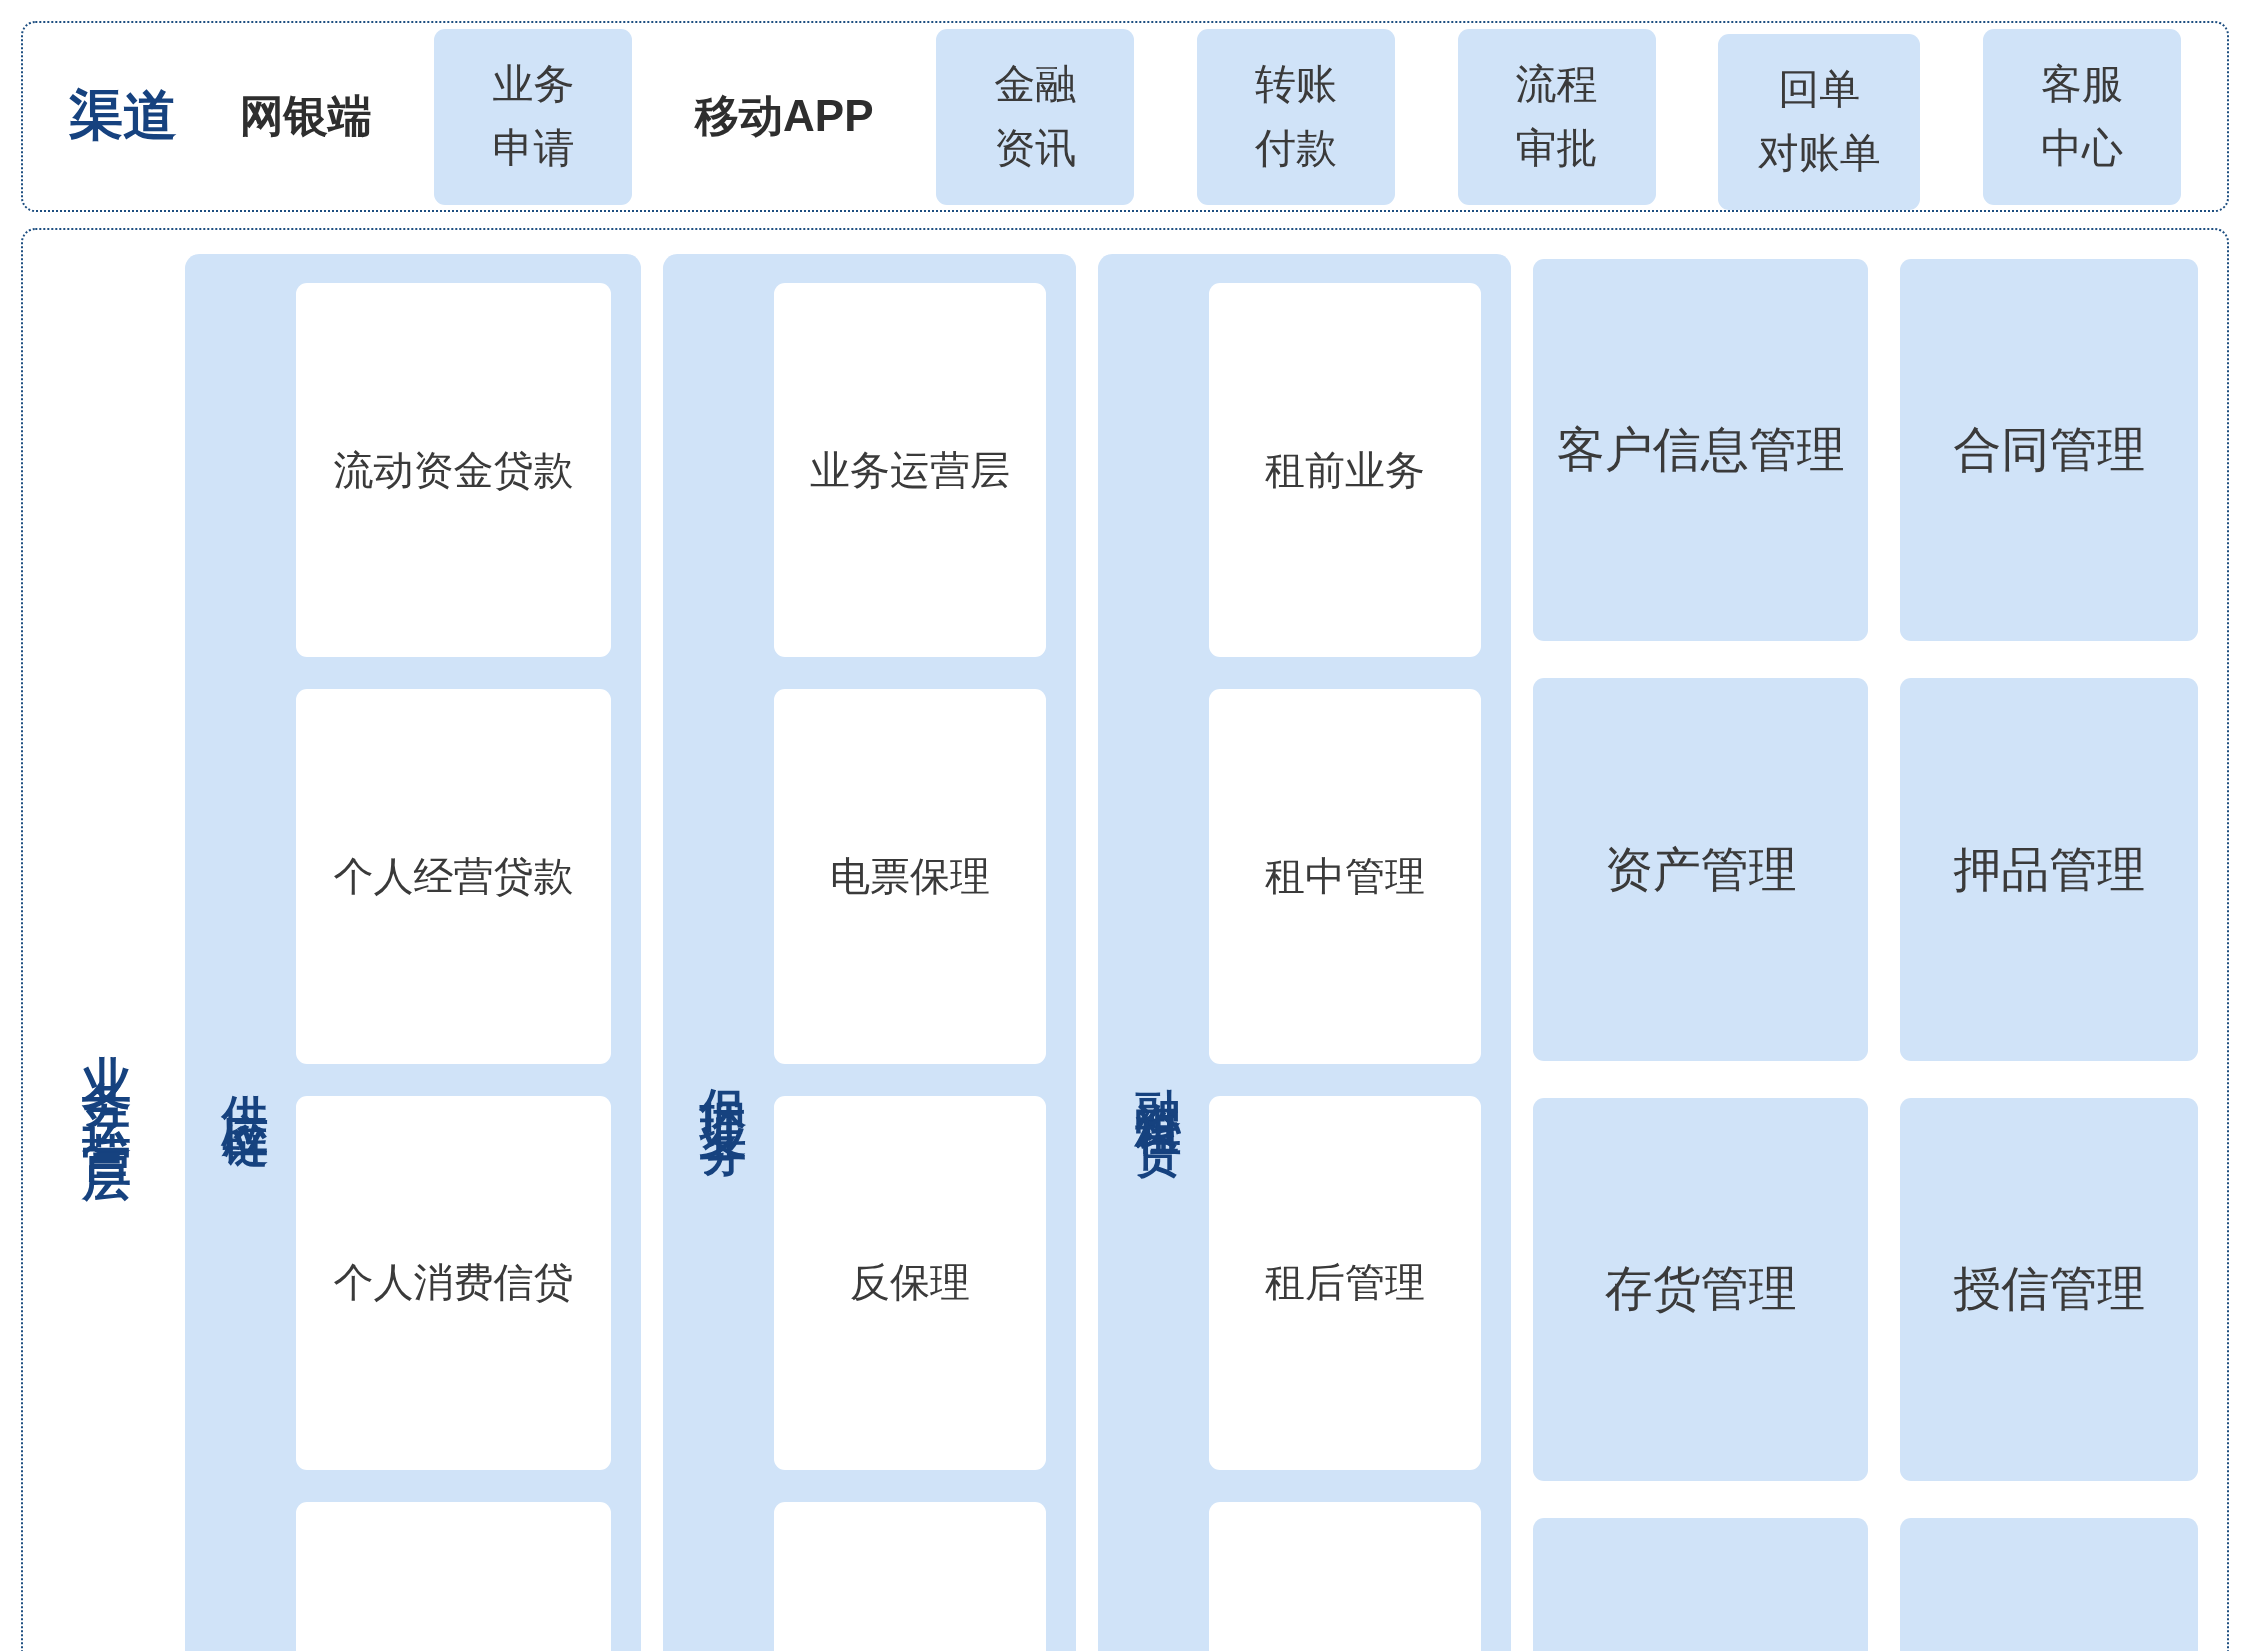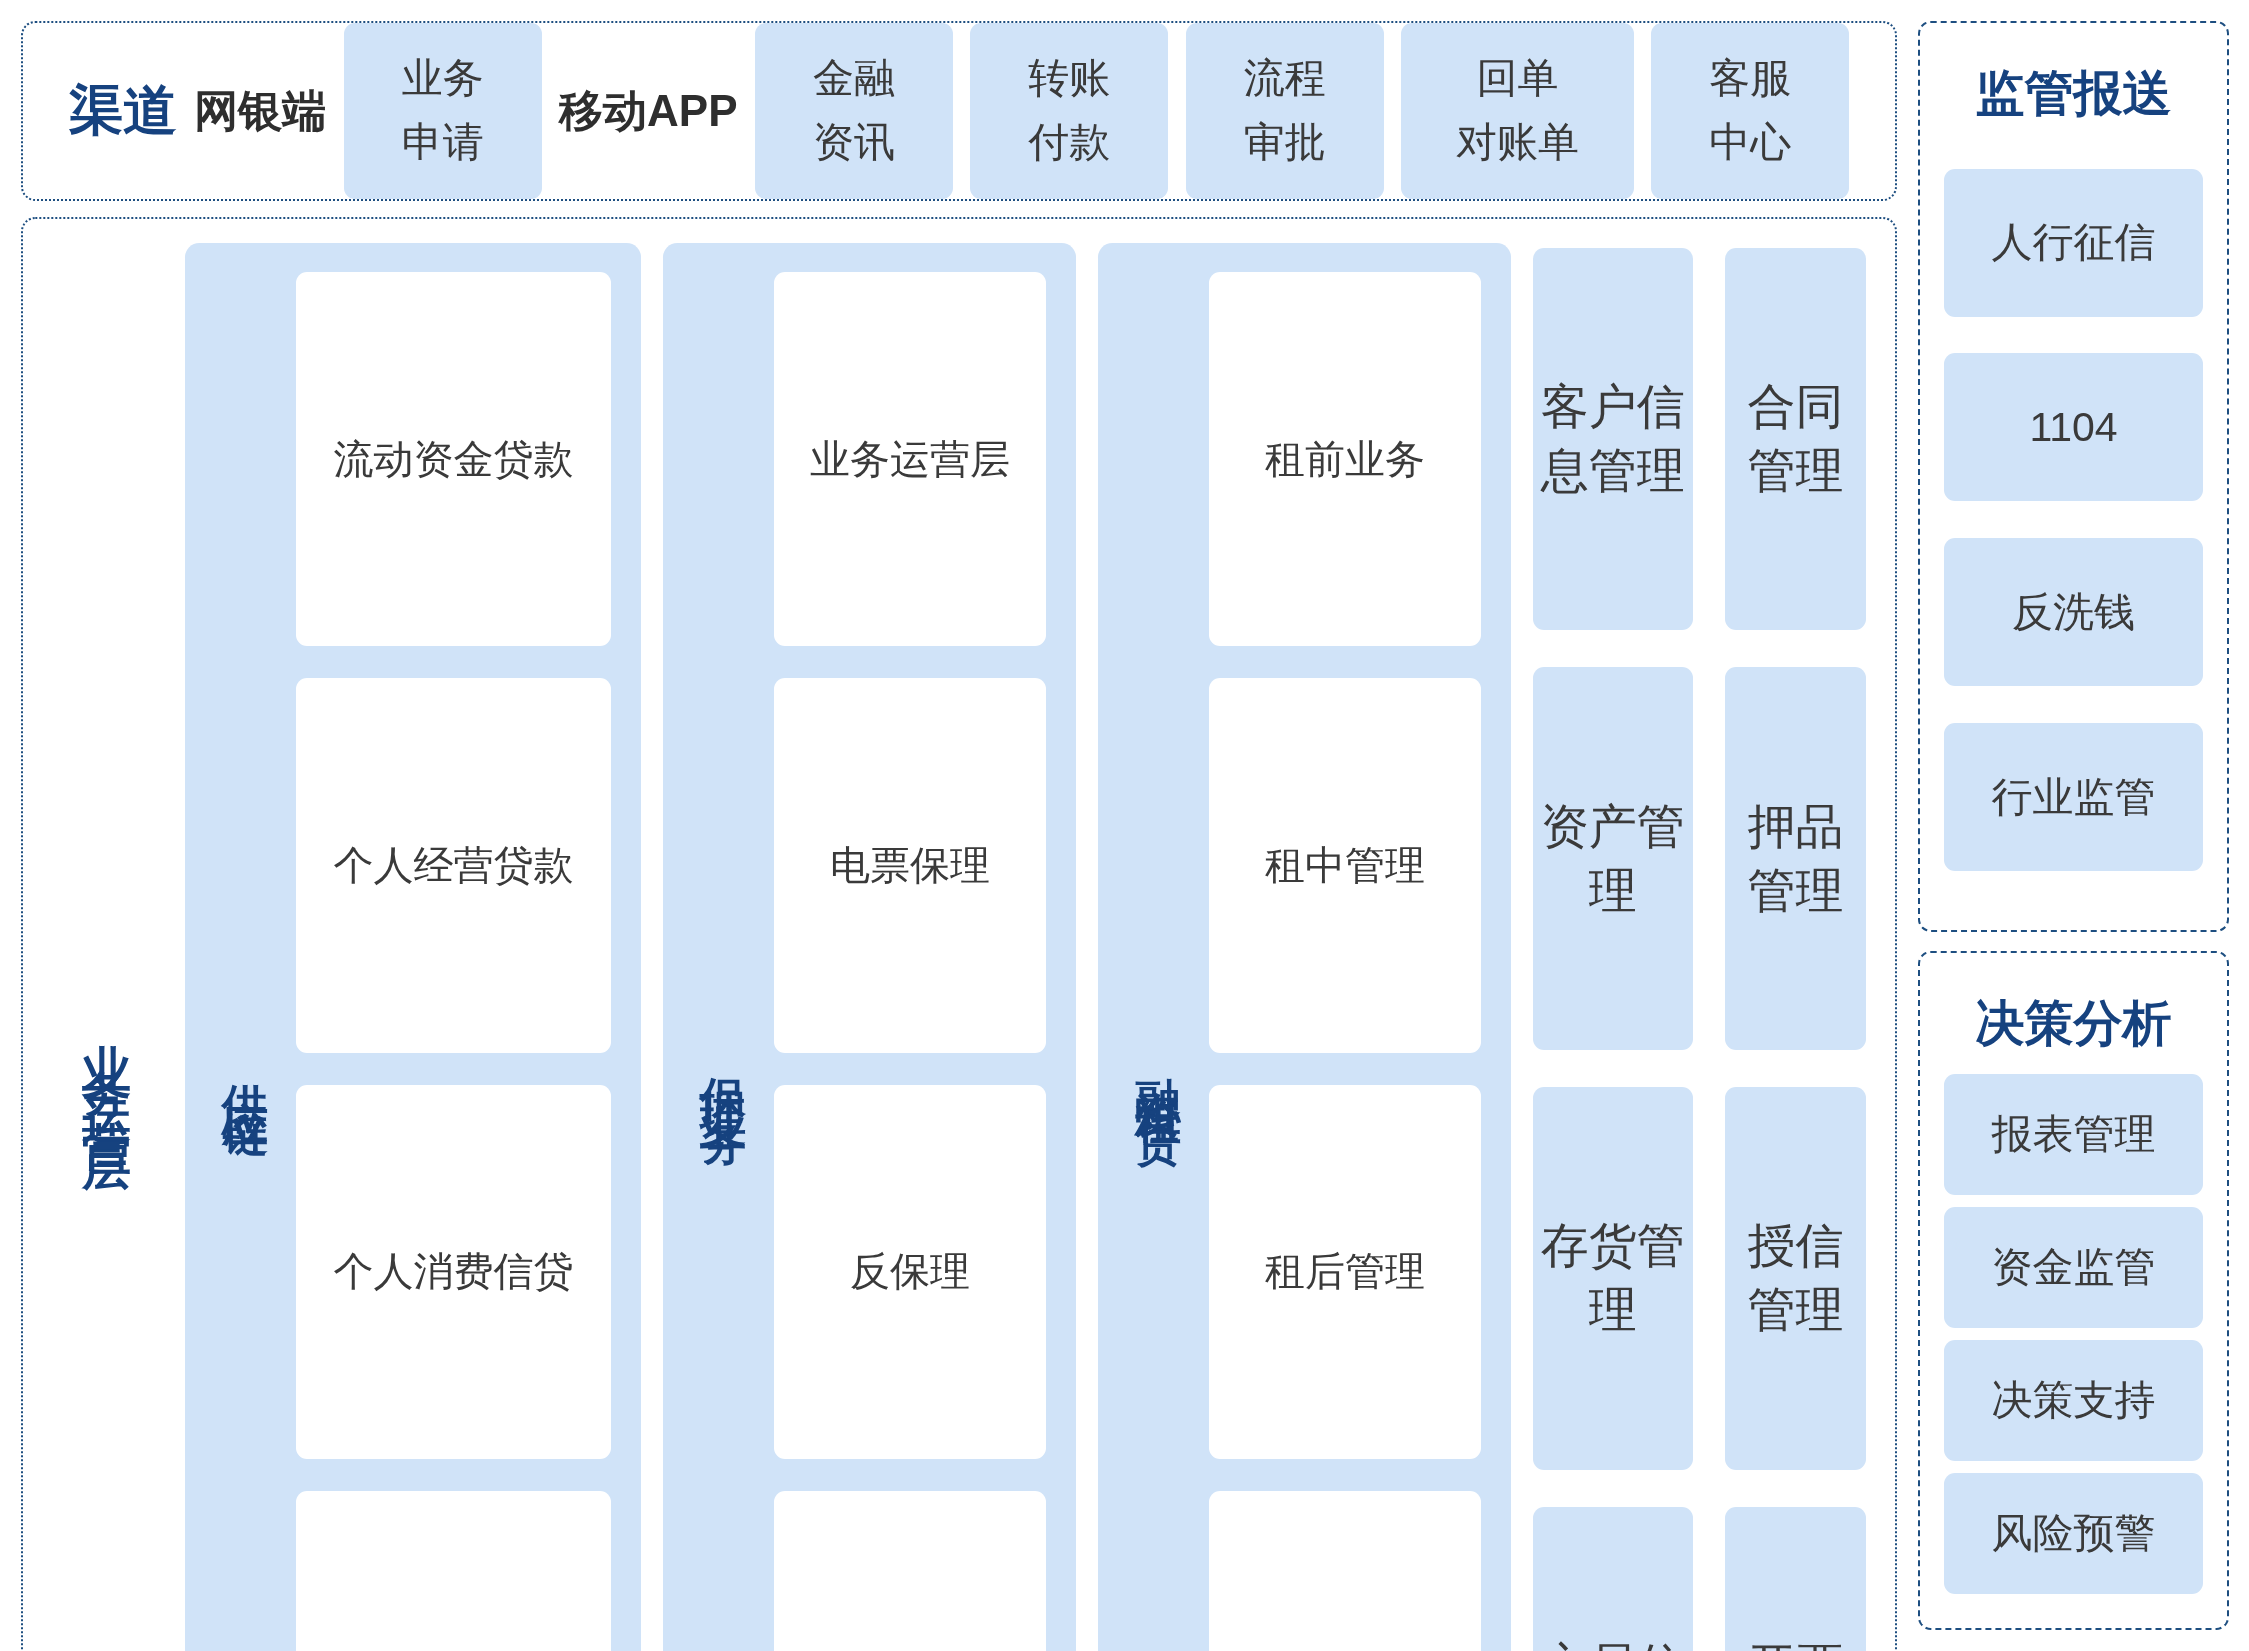--- a/index.html
+++ b/index.html
@@ -19,21 +19,21 @@
 
   
   .channels{height:208px;display:flex;align-items:center;justify-content:space-between;
     padding:0 46px;}
   .row-big-title{font-size:54px;font-weight:800;color:var(--navy);}
   .ch-plain{font-size:44px;font-weight:700;color:#2e2e2e;}
   .bluebox{background:var(--blue);border-radius:11px;color:var(--text);
     display:flex;align-items:center;justify-content:center;text-align:center;
     white-space:pre-line;}
   .ch-box{width:198px;height:176px;font-size:41px;line-height:1.55;}
-  .ch-box.wide{width:233px;}
+  .ch-box.wide{width:202px;margin-top:11px;}
 
   
   .bizops{flex:1;display:flex;align-items:stretch;gap:22px;padding:24px 29px;}
   .vtitle{writing-mode:vertical-rl;text-orientation:upright;color:var(--navy);
     font-weight:800;display:flex;align-items:center;justify-content:center;}
   .biz-vtitle{width:111px;flex:none;font-size:49px;letter-spacing:0.52em;
     align-self:center;height:100%;}
   .biz-group{background:var(--blue);border-radius:14.3px;display:flex;align-items:stretch;
     gap:19px;padding:29px 30px;flex:none;}
   .biz-group .group-vtitle{font-size:46px;letter-spacing:0.3em;align-self:center;flex:none;}
@@ -124,37 +124,14 @@
         <div class="bluebox grid-box">押品管理</div>
         <div class="bluebox grid-box">存货管理</div>
         <div class="bluebox grid-box">授信管理</div>
         <div class="bluebox grid-box">交易信息管理</div>
         <div class="bluebox grid-box">开票管理</div>
       </div>
     </div>
 
   </div>
 
-  <div class="col-right">
-
-    <div class="side-panel side-regulatory">
-      <div class="side-title">监管报送</div>
-      <div class="side-boxes">
-        <div class="bluebox side-box">人行征信</div>
-        <div class="bluebox side-box">1104</div>
-        <div class="bluebox side-box">反洗钱</div>
-        <div class="bluebox side-box">行业监管</div>
-      </div>
-    </div>
-
-    <div class="side-panel side-decision">
-      <div class="side-title">决策分析</div>
-      <div class="side-boxes">
-        <div class="bluebox side-box">报表管理</div>
-        <div class="bluebox side-box">资金监管</div>
-        <div class="bluebox side-box">决策支持</div>
-        <div class="bluebox side-box">风险预警</div>
-      </div>
-    </div>
-
-  </div>
 </div>
 
 
 </body></html>

